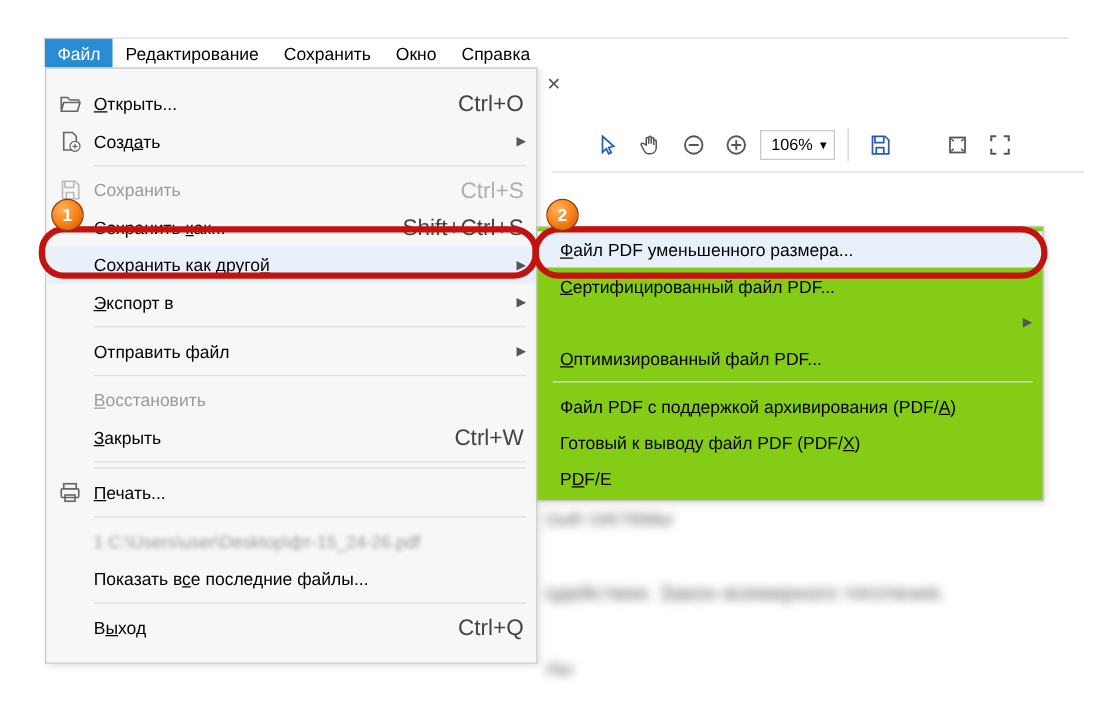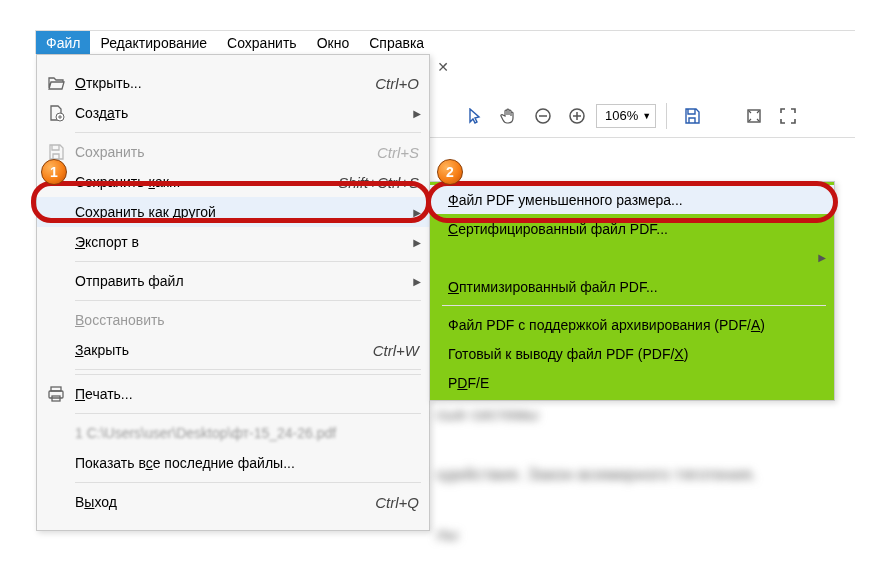--- a/index.html
+++ b/index.html
@@ -55,21 +55,21 @@
   }
   .menu-row.disabled { color: #9a9a9a; }
   .menu-icon {
     width: 22px; height: 22px;
     display: flex; align-items: center; justify-content: center;
     margin-right: 8px;
     flex-shrink: 0;
   }
   .menu-label { flex: 1; }
   .menu-label span.mn { text-decoration: underline; }
-  .menu-shortcut { color: #444; font-size: 15px; font-style: italic; }
+  .menu-shortcut { color: #444; font-size: 18px; }
   .menu-row.disabled .menu-shortcut { color: #b0b0b0; text-align: center; }
   .menu-sep {
     height: 1px;
     background: #dedede;
     margin: 4px 8px 4px 38px;
   }
   .sub-arrow {
     position: absolute;
     right: 8px;
     font-size: 10px;
@@ -128,21 +128,21 @@
     top: 60px;
     left: 436px;
     width: 14px; height: 14px;
     font-size: 14px;
     color: #555;
     display: flex; align-items: center; justify-content: center;
   }
   .tool-zone {
     position: absolute;
     top: 94px;
-    left: 430px;
+    left: 442px;
     width: 425px;
     height: 44px;
     border-bottom: 1px solid #dcdcdc;
     display: flex;
     align-items: center;
     gap: 4px;
     padding-left: 30px;
     background: #fff;
   }
   .tbtn {

